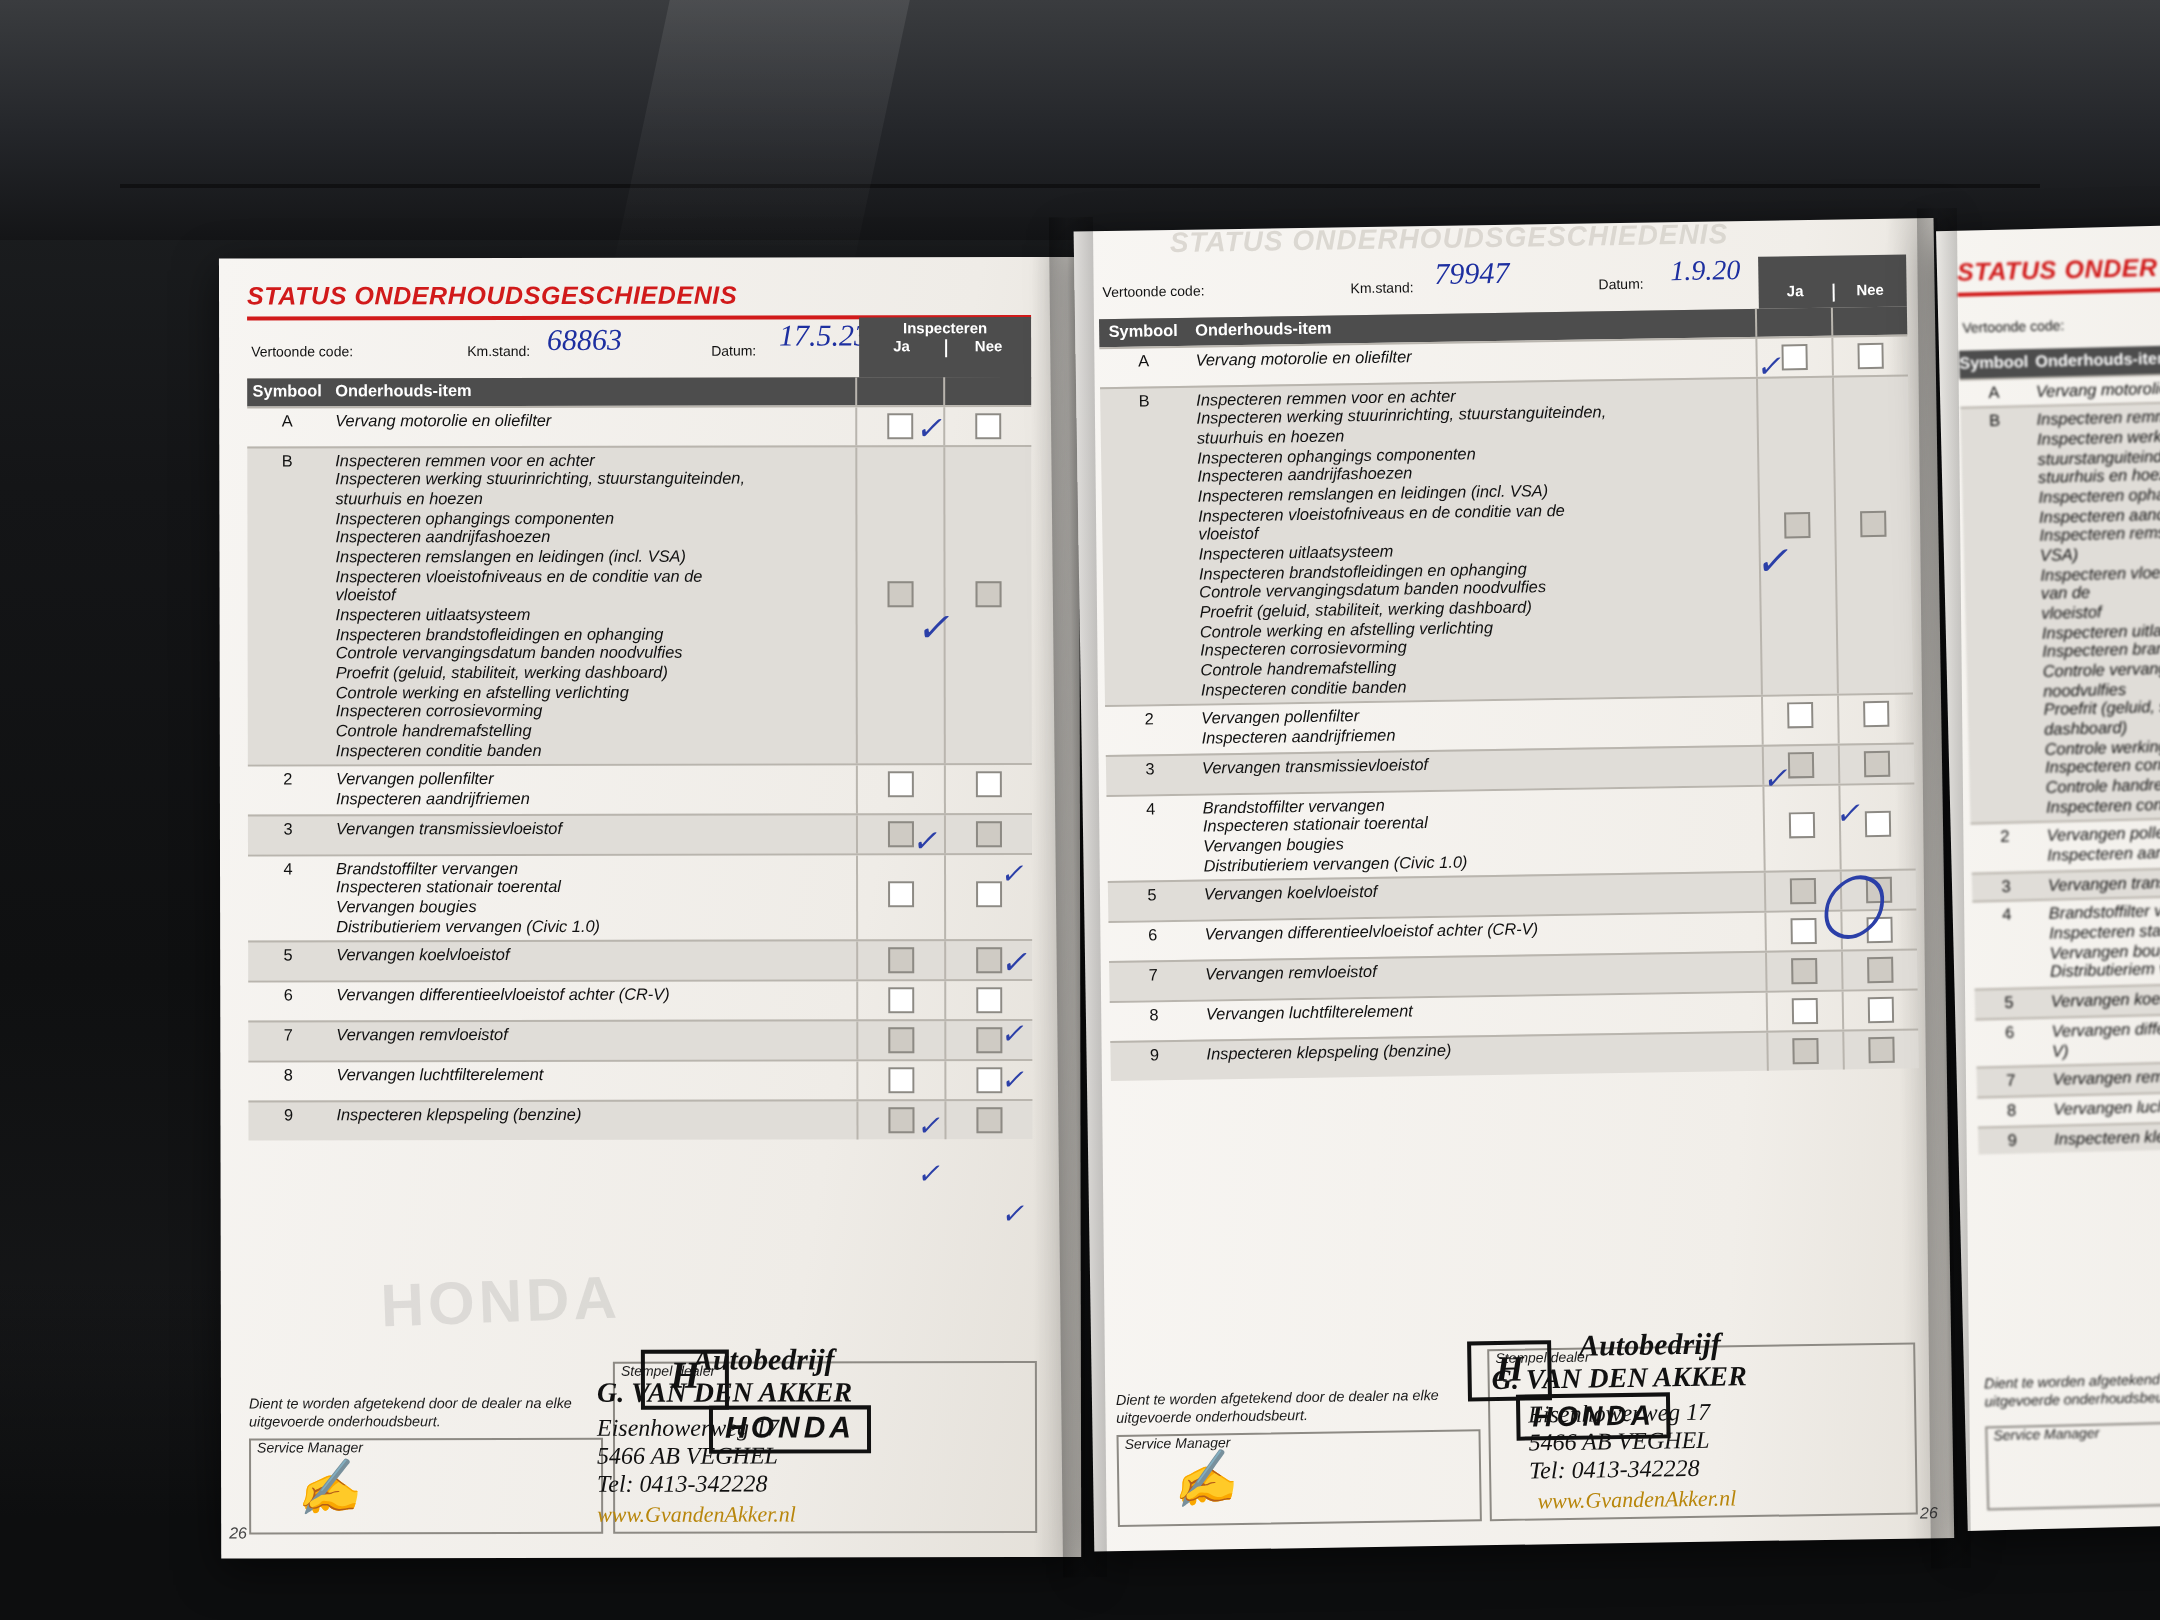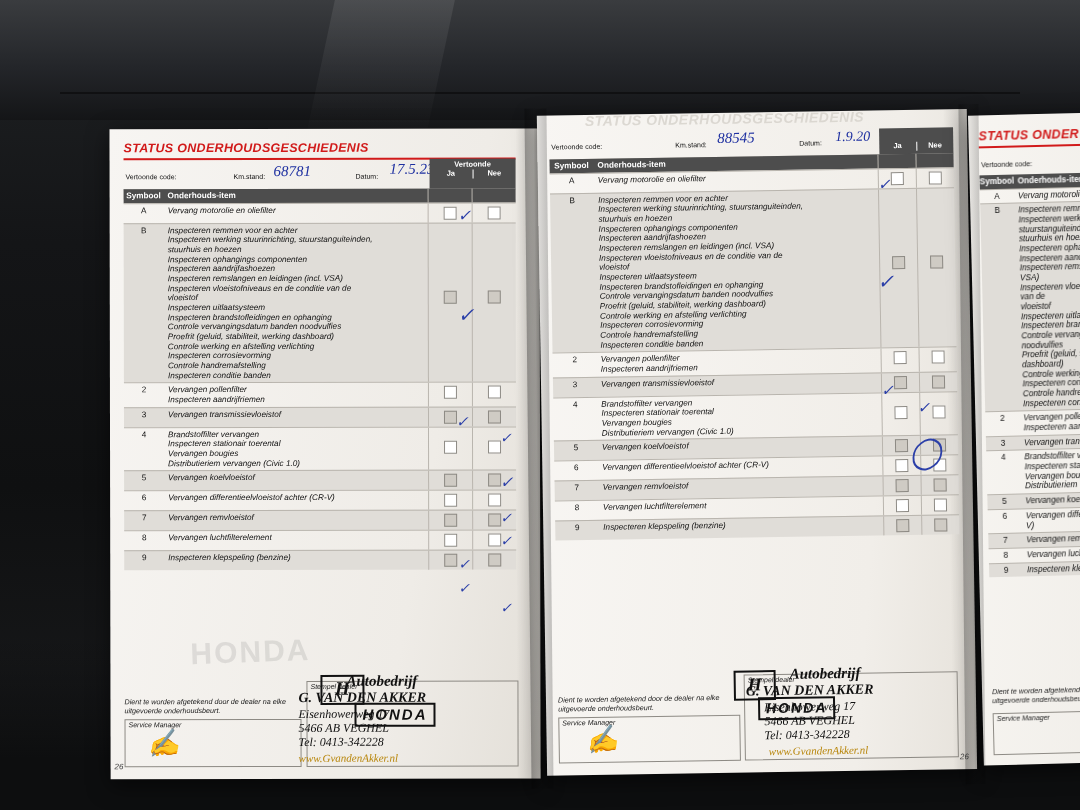--- a/index.html
+++ b/index.html
@@ -87,26 +87,26 @@
     <div class="form">
 
       <div style="position:absolute;left:14px;top:12px;width:390px;">
         <div class="title" style="font-size:12.5px;">STATUS ONDERHOUDSGESCHIEDENIS</div>
         <div class="hr" style="margin-top:2px;width:392px;"></div>
       </div>
 
       <div style="position:absolute;left:14px;top:30px;width:392px;height:30px;border-bottom:1px solid #b9b5ae;">
         <div style="position:absolute;left:2px;top:14px;font-size:7px;">Vertoonde code:</div>
         <div style="position:absolute;left:110px;top:14px;font-size:7px;">Km.stand:</div>
-        <div style="position:absolute;left:150px;top:4px;font-size:15px;" class="handw">68781</div>
+        <div style="position:absolute;left:150px;top:4px;font-size:15px;" class="handw">68863</div>
         <div style="position:absolute;left:232px;top:14px;font-size:7px;">Datum:</div>
         <div style="position:absolute;left:266px;top:2px;font-size:15px;" class="handw">17.5.23</div>
 
         <div style="position:absolute;left:306px;top:0;width:86px;height:30px;background:#4d4d4d;color:#fff;">
-          <div style="text-align:center;font-size:7.5px;font-weight:bold;padding-top:2px;">Vertoonde</div>
+          <div style="text-align:center;font-size:7.5px;font-weight:bold;padding-top:2px;">Inspecteren</div>
           <div style="display:flex;font-size:7.5px;font-weight:bold;">
             <div style="flex:1;text-align:center;">Ja</div>
             <div style="flex:1;text-align:center;border-left:1px solid #fff;">Nee</div>
           </div>
         </div>
       </div>
 
       <div style="position:absolute;left:14px;top:60px;width:392px;">
         <div class="row hdr" style="border-top:none;">
           <div class="c-sym" style="width:40px;">Symbool</div>
@@ -298,21 +298,21 @@
 
   <div class="page page-mid">
     <div class="curl"></div>
     <div class="form">
 
       <div class="ghost" style="left:48px;top:-2px;">STATUS ONDERHOUDSGESCHIEDENIS</div>
 
       <div style="position:absolute;left:12px;top:18px;width:404px;height:26px;border-bottom:1px solid #b9b5ae;">
         <div style="position:absolute;left:2px;top:10px;font-size:7px;">Vertoonde code:</div>
         <div style="position:absolute;left:126px;top:10px;font-size:7px;">Km.stand:</div>
-        <div style="position:absolute;left:168px;top:-1px;font-size:15px;" class="handw">88545</div>
+        <div style="position:absolute;left:168px;top:-1px;font-size:15px;" class="handw">79947</div>
         <div style="position:absolute;left:250px;top:10px;font-size:7px;">Datum:</div>
         <div style="position:absolute;left:286px;top:0px;font-size:14px;" class="handw">1.9.20</div>
         <div style="position:absolute;left:330px;top:0;width:74px;height:26px;background:#4d4d4d;color:#fff;">
           <div style="display:flex;font-size:7.5px;font-weight:bold;padding-top:14px;">
             <div style="flex:1;text-align:center;">Ja</div>
             <div style="flex:1;text-align:center;border-left:1px solid #fff;">Nee</div>
           </div>
         </div>
       </div>
 

